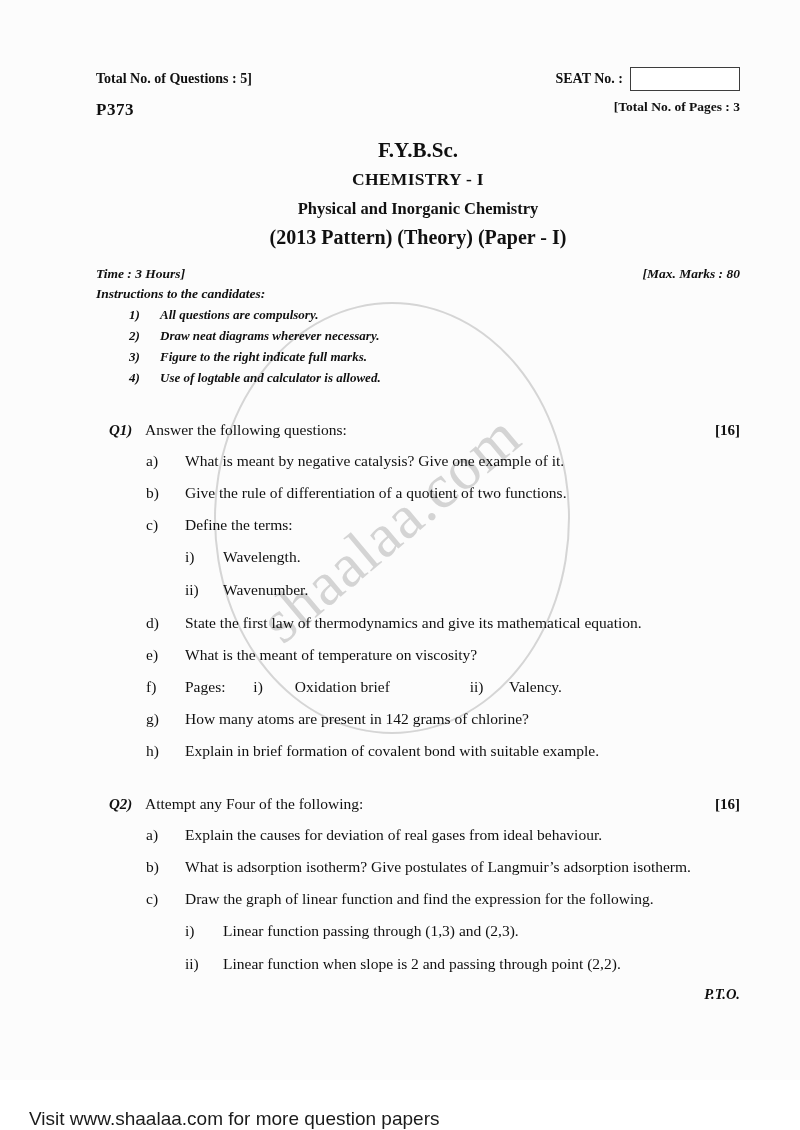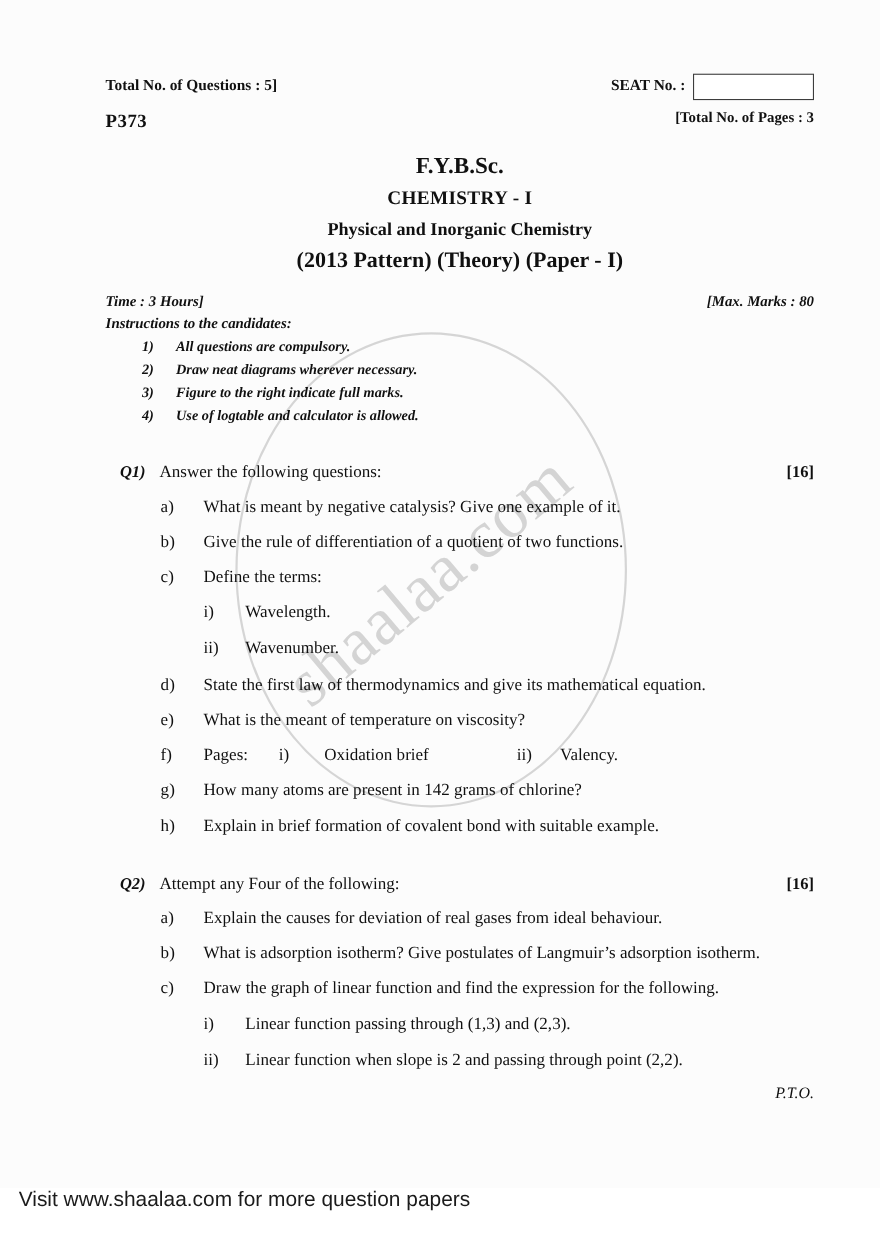--- a/index.html
+++ b/index.html
@@ -37,28 +37,28 @@
 
   .part{display:flex;font-size:15.5px;line-height:22px;margin-bottom:10px;padding-left:37px;}
   .plabel{width:39px;flex-shrink:0;}
   .ptext{flex:1;}
   .subpart{display:flex;font-size:15.5px;line-height:22px;margin-bottom:11px;padding-left:76px;}
   .slabel{width:38px;flex-shrink:0;}
 
   .inline-label-1{margin-left:24px;margin-right:28px;}
   .inline-label-2{margin-left:76px;margin-right:22px;}
 
-  .pto{text-align:right;font-weight:normal;font-style:italic;font-size:14.5px;margin-top:4px;}
+  .pto{text-align:right;font-weight:bold;font-style:italic;font-size:14.5px;margin-top:4px;}
 
   .watermark{position:absolute;z-index:0;left:150px;top:288px;width:480px;height:480px;pointer-events:none;}
   .wm-circle{position:absolute;left:64px;top:14px;width:352px;height:428px;border:2px solid rgba(150,150,150,.38);border-radius:50%;}
   .wm-text{position:absolute;left:0;top:0;width:100%;height:100%;display:flex;align-items:center;justify-content:center;
     transform:rotate(-40deg);font-size:62px;color:rgba(128,128,128,.32);letter-spacing:1px;}
 
-  .footer{height:50px;background:#ffffff;display:flex;align-items:flex-start;padding-left:17px;
+  .footer{height:50px;background:#ffffff;display:flex;align-items:flex-end;padding-left:29px;
     font-family:"Liberation Sans",sans-serif;font-size:19px;color:#1b1b1b;}
 </style>
 </head>
 <body>
 
 <div class="scan">
 
   <div class="watermark">
     <div class="wm-circle"></div>
     <div class="wm-text">shaalaa.com</div>

